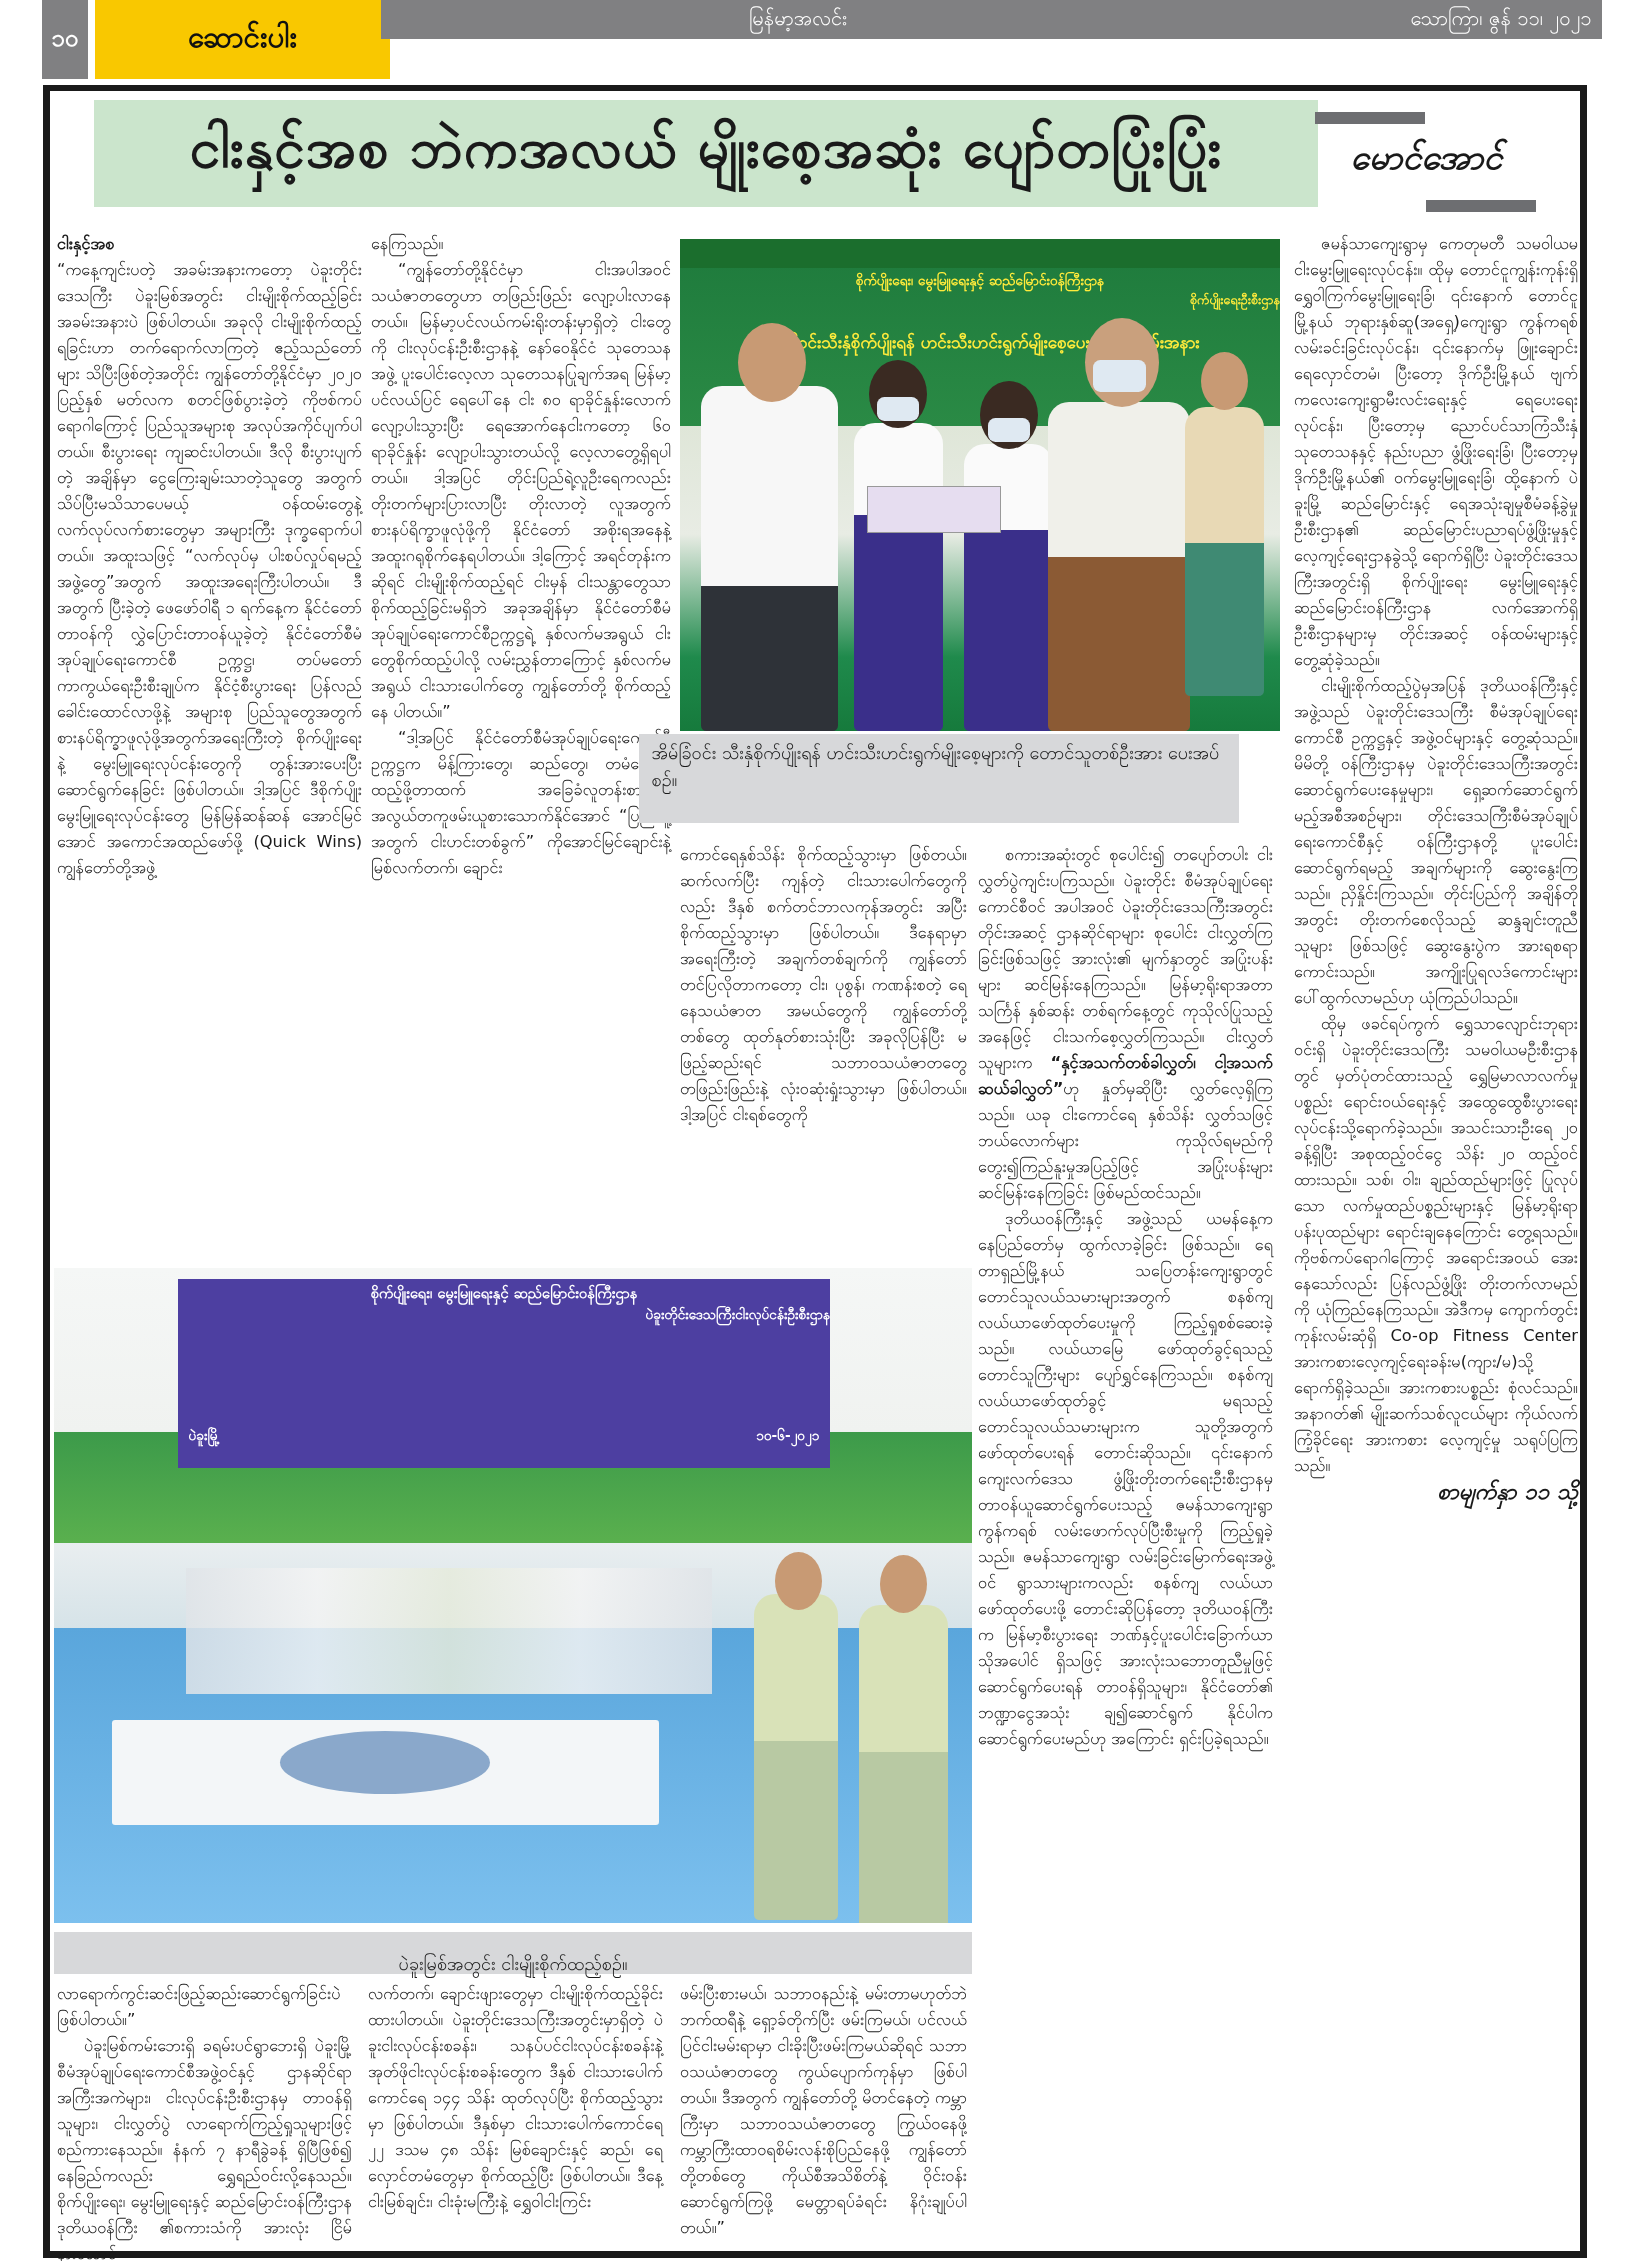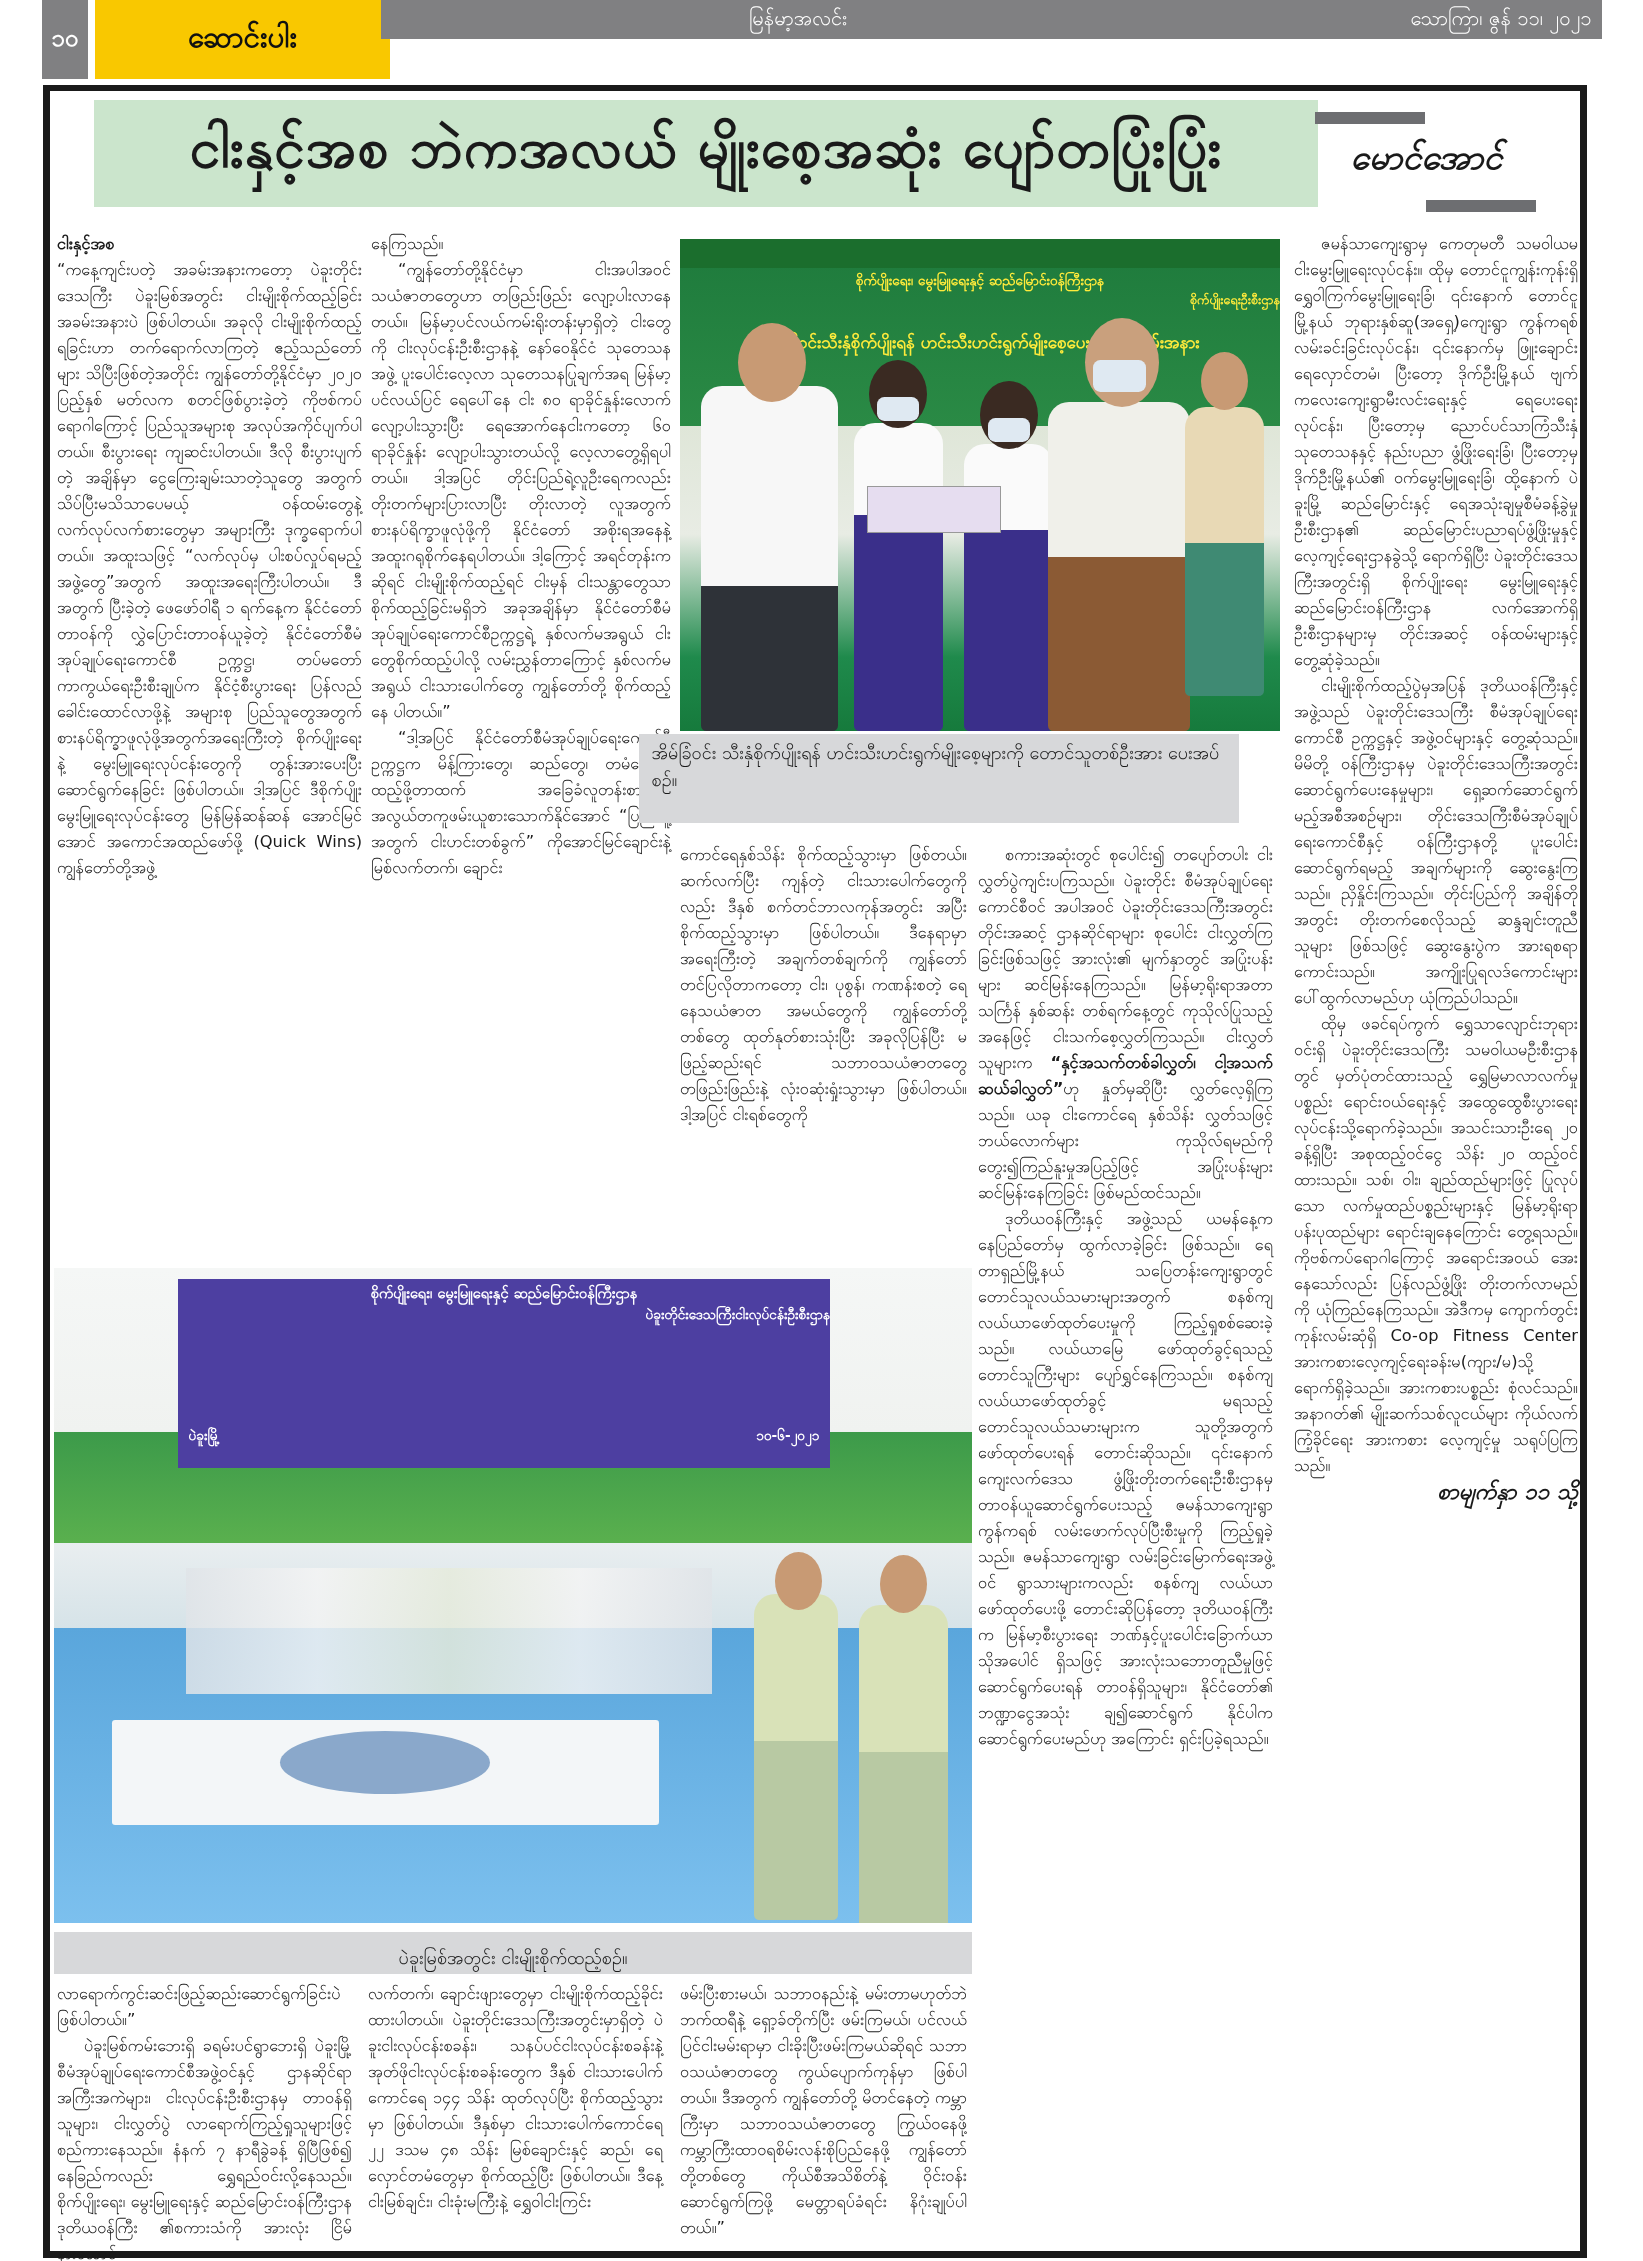--- a/index.html
+++ b/index.html
@@ -17,21 +17,21 @@
   .col{position:absolute;font-size:16.3px;line-height:26px;text-align:justify;}
   .col p{margin:0;text-indent:27px;}
   .col p.noindent{text-indent:0;}
   .col .sub{font-weight:bold;display:block;text-indent:0;}
   .col b{font-weight:bold;}
   .photo{position:absolute;overflow:hidden;}
   .photo1{left:680px;top:239px;width:600px;height:492px;background:linear-gradient(#1e7a3c 0,#2a8a45 38%,#dfe6d8 38%,#e8ece4 60%,#1f8a4c 85%,#167a3c 100%);}
   .photo2{left:54px;top:1268px;width:918px;height:655px;background:linear-gradient(#f5f7f6 0,#f0f2f0 25%,#3c9a4a 25%,#5ab04e 42%,#e9eef0 42%,#d6e3e8 55%,#5aa6dc 55%,#7cc0ee 100%);}
   .caption{position:absolute;background:#d7d8da;font-size:18px;line-height:27px;padding:5.3px 12.6px;box-sizing:border-box;}
   .cap1{left:639px;top:734px;width:600px;height:89px;}
-  .cap2{left:54px;top:1932px;width:918px;height:42px;text-align:center;padding-top:12px;}
+  .cap2{left:54px;top:1932px;width:918px;height:42px;text-align:center;padding-top:18px;}
   .banner{position:absolute;background:#4d3fa1;color:#fff;font-weight:bold;text-align:center;}
   .person{position:absolute;border-radius:21px 21px 5.3px 5.3px;}
   .head{position:absolute;border-radius:50%;background:#c89a74;}
   .mask{position:absolute;background:#dfe9f2;border-radius:7.4px;}
   .signoff{font-style:italic;font-weight:bold;text-align:right;display:block;text-indent:0;font-size:22px;}
 </style>
 </head>
 <body>
 
 <div class="pgnum">၁၀</div>

